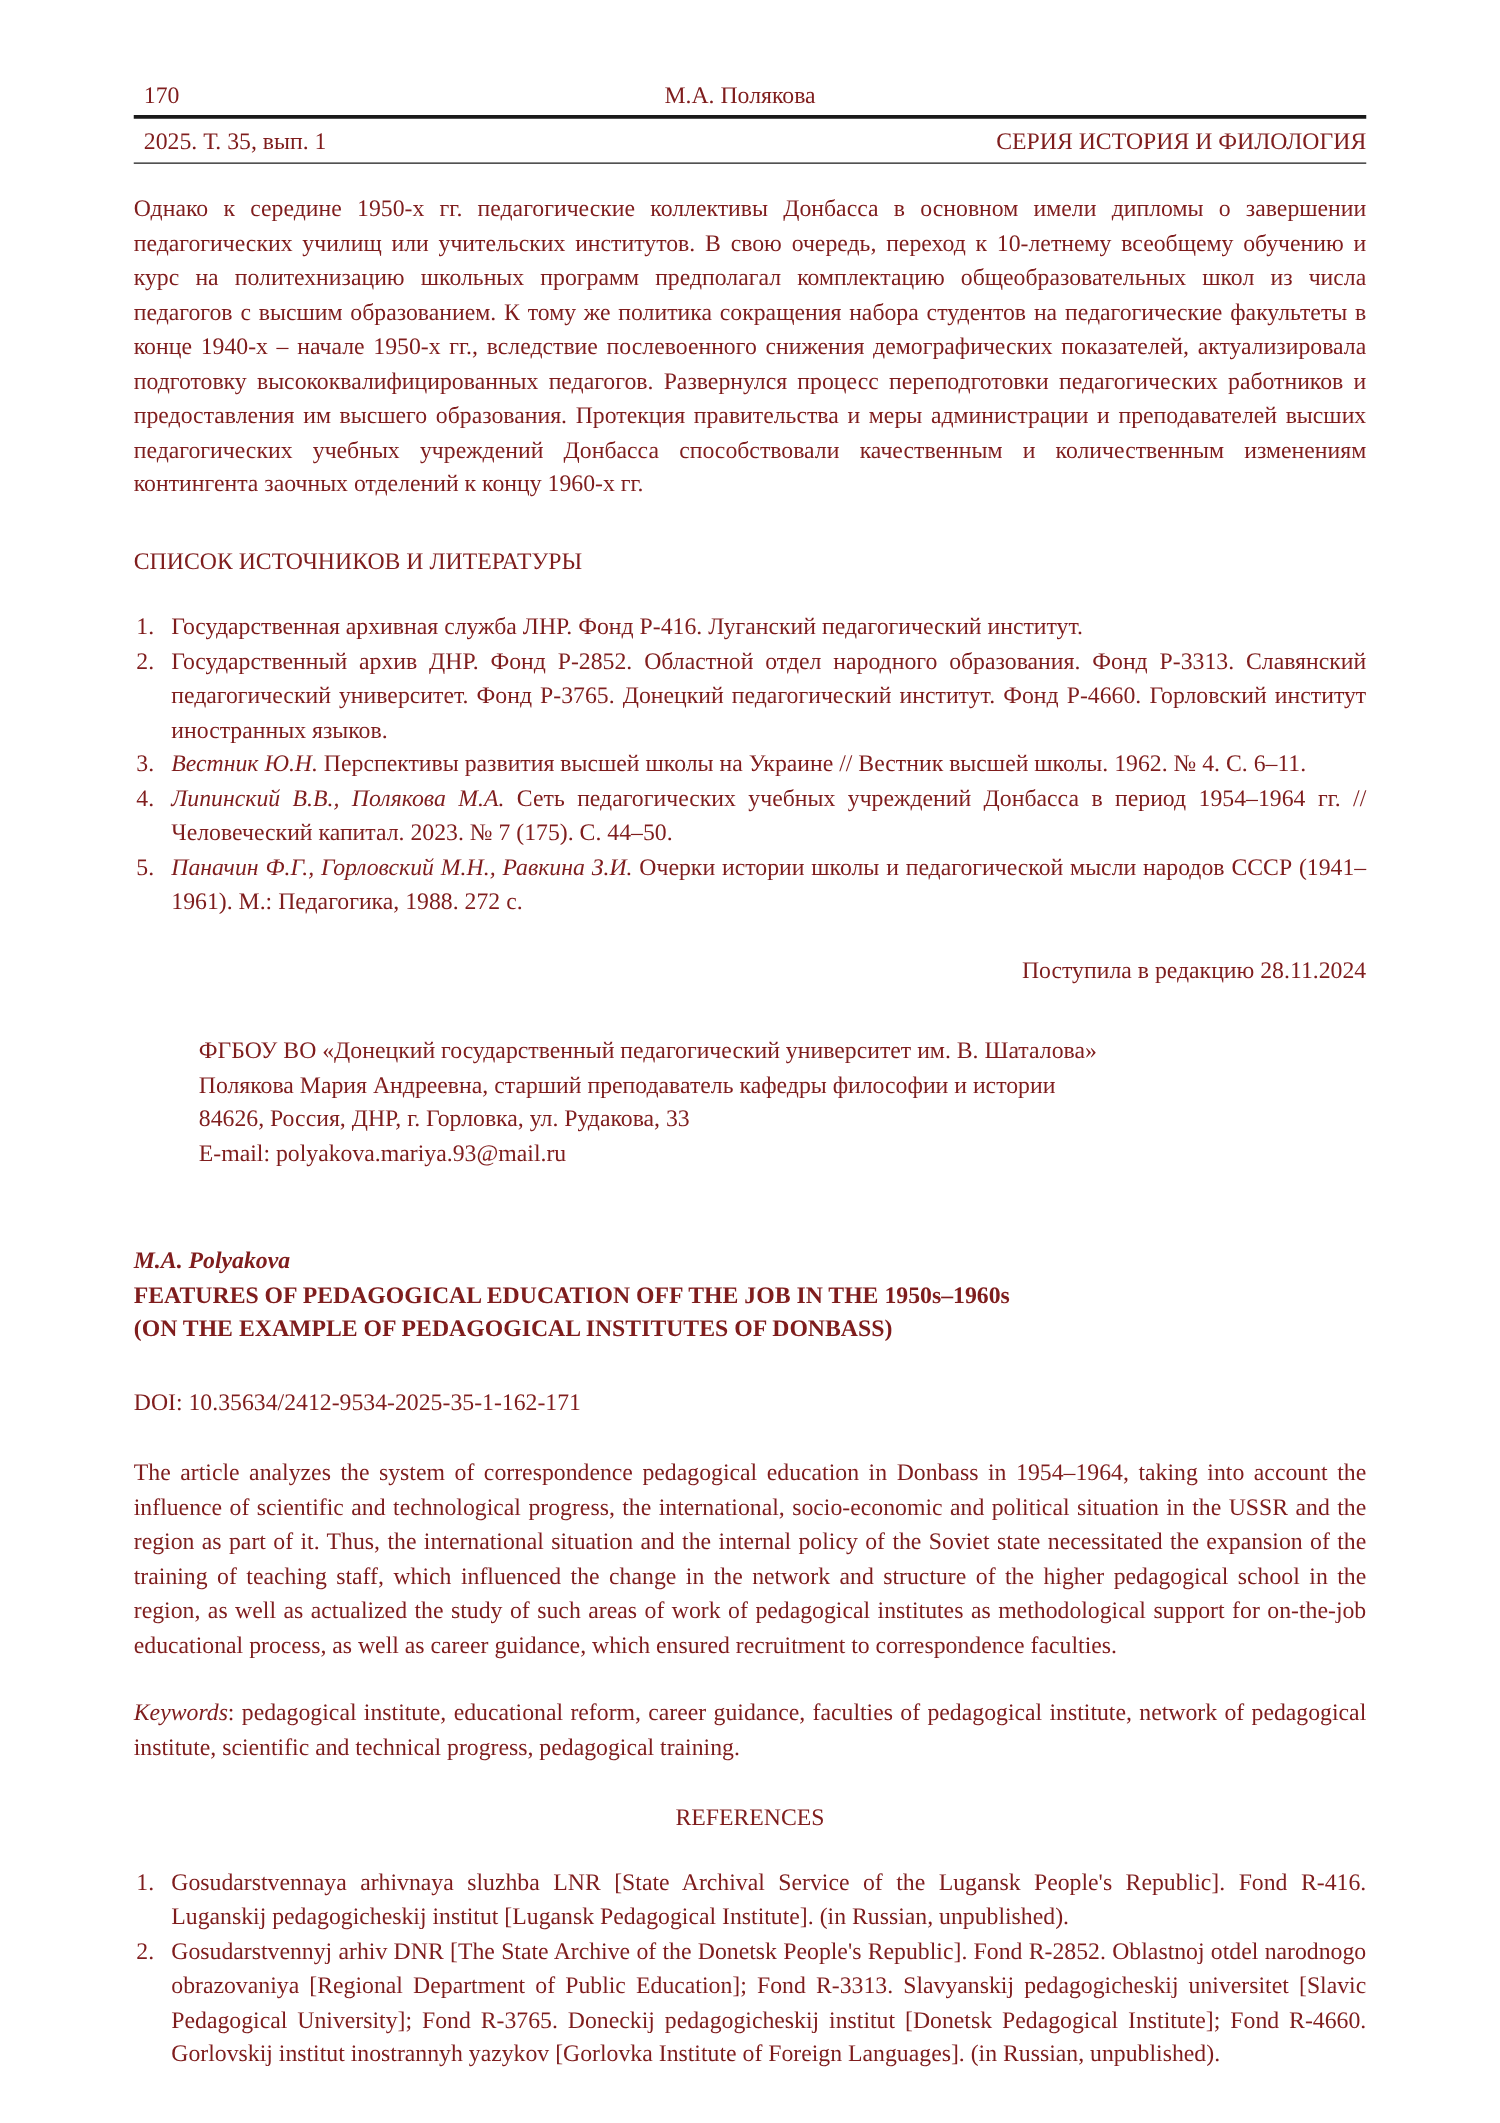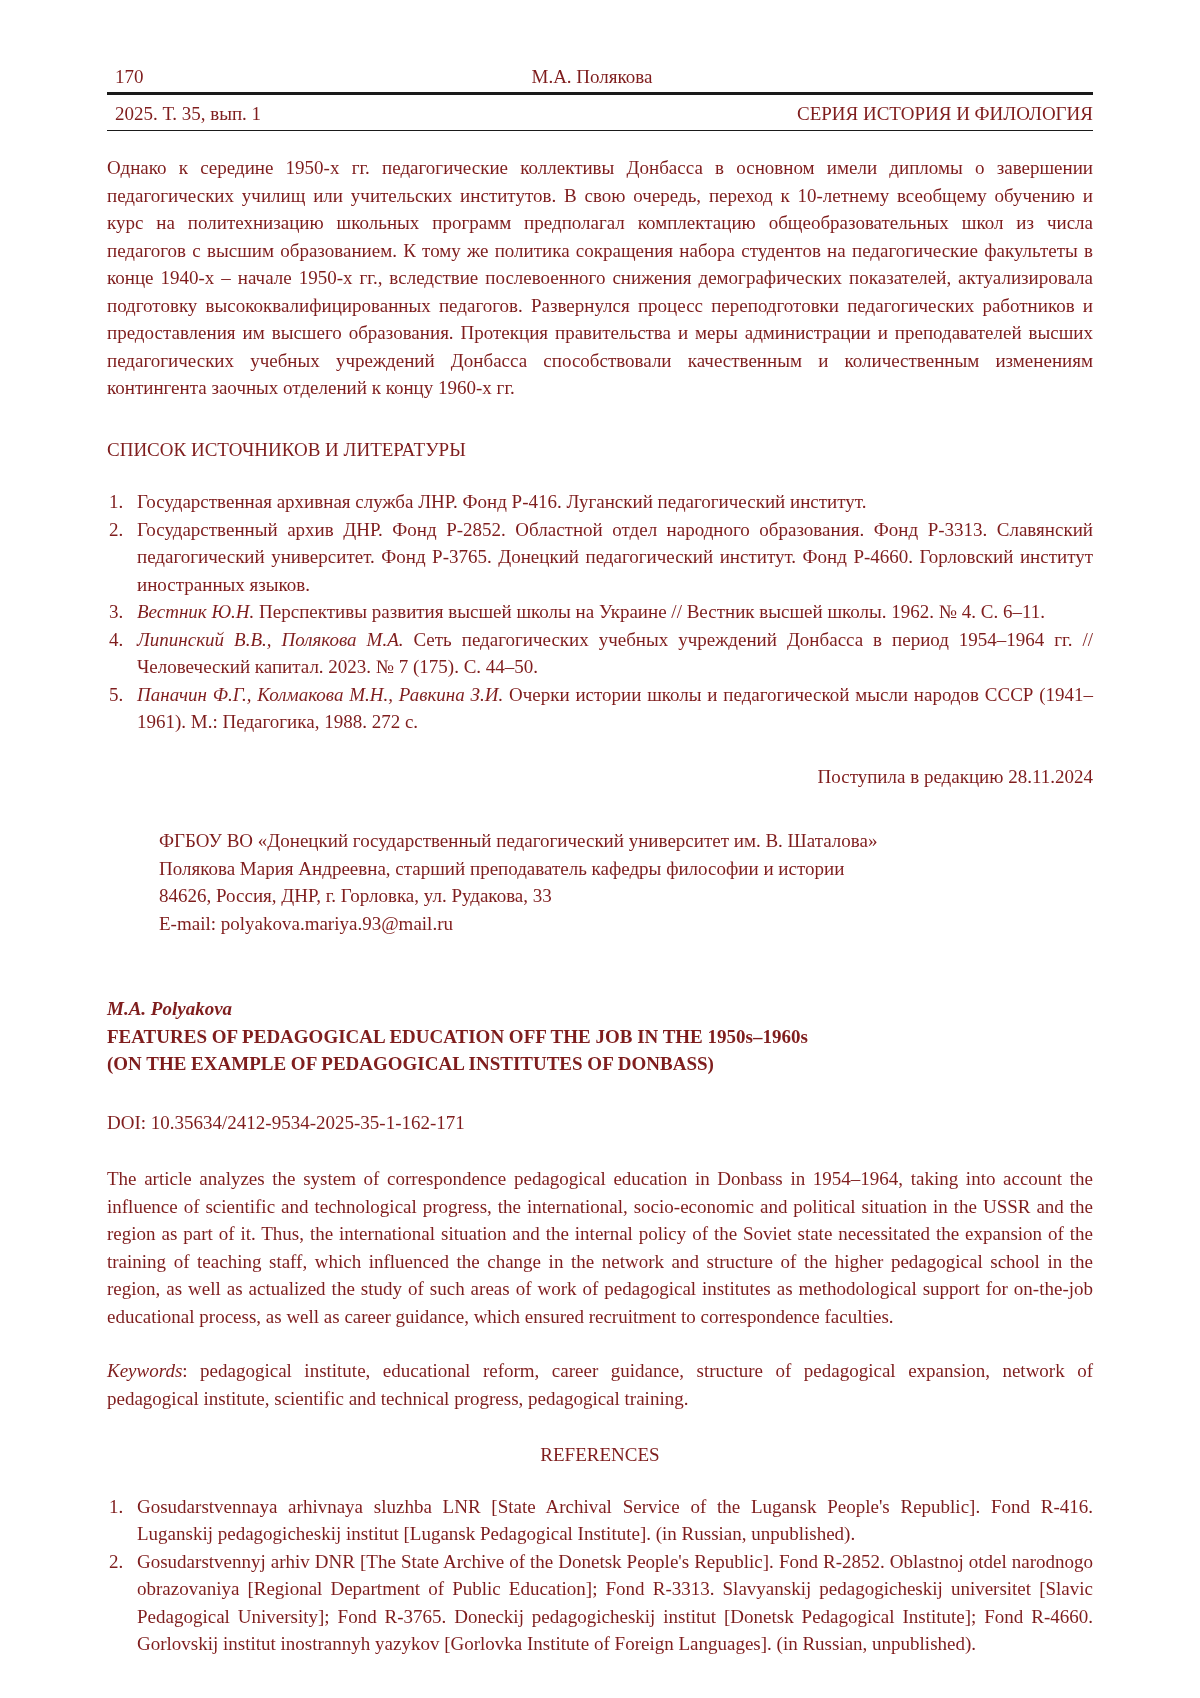--- a/index.html
+++ b/index.html
@@ -90,42 +90,42 @@
 
   <div class="para">Однако к середине 1950-х гг. педагогические коллективы Донбасса в основном имели дипломы о завершении педагогических училищ или учительских институтов. В свою очередь, переход к 10-летнему всеобщему обучению и курс на политехнизацию школьных программ предполагал комплектацию общеобразовательных школ из числа педагогов с высшим образованием. К тому же политика сокращения набора студентов на педагогические факультеты в конце 1940-х – начале 1950-х гг., вследствие послевоенного снижения демографических показателей, актуализировала подготовку высококвалифицированных педагогов. Развернулся процесс переподготовки педагогических работников и предоставления им высшего образования. Протекция правительства и меры администрации и преподавателей высших педагогических учебных учреждений Донбасса способствовали качественным и количественным изменениям контингента заочных отделений к концу 1960-х гг.</div>
 
   <div class="section-heading">СПИСОК ИСТОЧНИКОВ И ЛИТЕРАТУРЫ</div>
 
   <ol class="ref-list">
       <li><span class="refnum">1.</span>Государственная архивная служба ЛНР. Фонд Р-416. Луганский педагогический институт.</li>
       <li><span class="refnum">2.</span>Государственный архив ДНР. Фонд Р-2852. Областной отдел народного образования. Фонд Р-3313. Славянский педагогический университет. Фонд Р-3765. Донецкий педагогический институт. Фонд Р-4660. Горловский институт иностранных языков.</li>
       <li><span class="refnum">3.</span><i>Вестник Ю.Н.</i> Перспективы развития высшей школы на Украине // Вестник высшей школы. 1962. № 4. С. 6–11.</li>
       <li><span class="refnum">4.</span><i>Липинский В.В., Полякова М.А.</i> Сеть педагогических учебных учреждений Донбасса в период 1954–1964 гг. // Человеческий капитал. 2023. № 7 (175). С. 44–50.</li>
-      <li><span class="refnum">5.</span><i>Паначин Ф.Г., Колмакова М.Н., Равкина З.И.</i> Очерки истории школы и педагогической мысли народов СССР (1941–1961). М.: Педагогика, 1988. 272 с.</li>
+      <li><span class="refnum">5.</span><i>Паначин Ф.Г., Горловский М.Н., Равкина З.И.</i> Очерки истории школы и педагогической мысли народов СССР (1941–1961). М.: Педагогика, 1988. 272 с.</li>
     </ol>
 
   <div class="received">Поступила в редакцию 28.11.2024</div>
 
   <div class="author-block">
     <div>ФГБОУ ВО «Донецкий государственный педагогический университет им. В. Шаталова»</div>
     <div>Полякова Мария Андреевна, старший преподаватель кафедры философии и истории</div>
     <div>84626, Россия, ДНР, г. Горловка, ул. Рудакова, 33</div>
     <div>E-mail: polyakova.mariya.93@mail.ru</div>
   </div>
 
   <div class="eng-author">M.A. Polyakova</div>
   <div class="eng-title">FEATURES OF PEDAGOGICAL EDUCATION OFF THE JOB IN THE 1950s–1960s</div>
   <div class="eng-title">(ON THE EXAMPLE OF PEDAGOGICAL INSTITUTES OF DONBASS)</div>
 
   <div class="doi-line">DOI: 10.35634/2412-9534-2025-35-1-162-171</div>
 
   <div class="abstract">The article analyzes the system of correspondence pedagogical education in Donbass in 1954–1964, taking into account the influence of scientific and technological progress, the international, socio-economic and political situation in the USSR and the region as part of it. Thus, the international situation and the internal policy of the Soviet state necessitated the expansion of the training of teaching staff, which influenced the change in the network and structure of the higher pedagogical school in the region, as well as actualized the study of such areas of work of pedagogical institutes as methodological support for on-the-job educational process, as well as career guidance, which ensured recruitment to correspondence faculties.</div>
 
   <div class="keywords">
-    <span class="kw-label">Keywords</span><span>: pedagogical institute, educational reform, career guidance, structure of pedagogical expansion, network of pedagogical institute, scientific and technical progress, pedagogical training.</span>
+    <span class="kw-label">Keywords</span><span>: pedagogical institute, educational reform, career guidance, faculties of pedagogical institute, network of pedagogical institute, scientific and technical progress, pedagogical training.</span>
   </div>
 
   <div class="refs-heading">REFERENCES</div>
 
   <ol class="ref-list eng">
       <li><span class="refnum">1.</span>Gosudarstvennaya arhivnaya sluzhba LNR [State Archival Service of the Lugansk People's Republic]. Fond R-416. Luganskij pedagogicheskij institut [Lugansk Pedagogical Institute]. (in Russian, unpublished).</li>
       <li><span class="refnum">2.</span>Gosudarstvennyj arhiv DNR [The State Archive of the Donetsk People's Republic]. Fond R-2852. Oblastnoj otdel narodnogo obrazovaniya [Regional Department of Public Education]; Fond R-3313. Slavyanskij pedagogicheskij universitet [Slavic Pedagogical University]; Fond R-3765. Doneckij pedagogicheskij institut [Donetsk Pedagogical Institute]; Fond R-4660. Gorlovskij institut inostrannyh yazykov [Gorlovka Institute of Foreign Languages]. (in Russian, unpublished).</li>
     </ol>
 
 </div>

